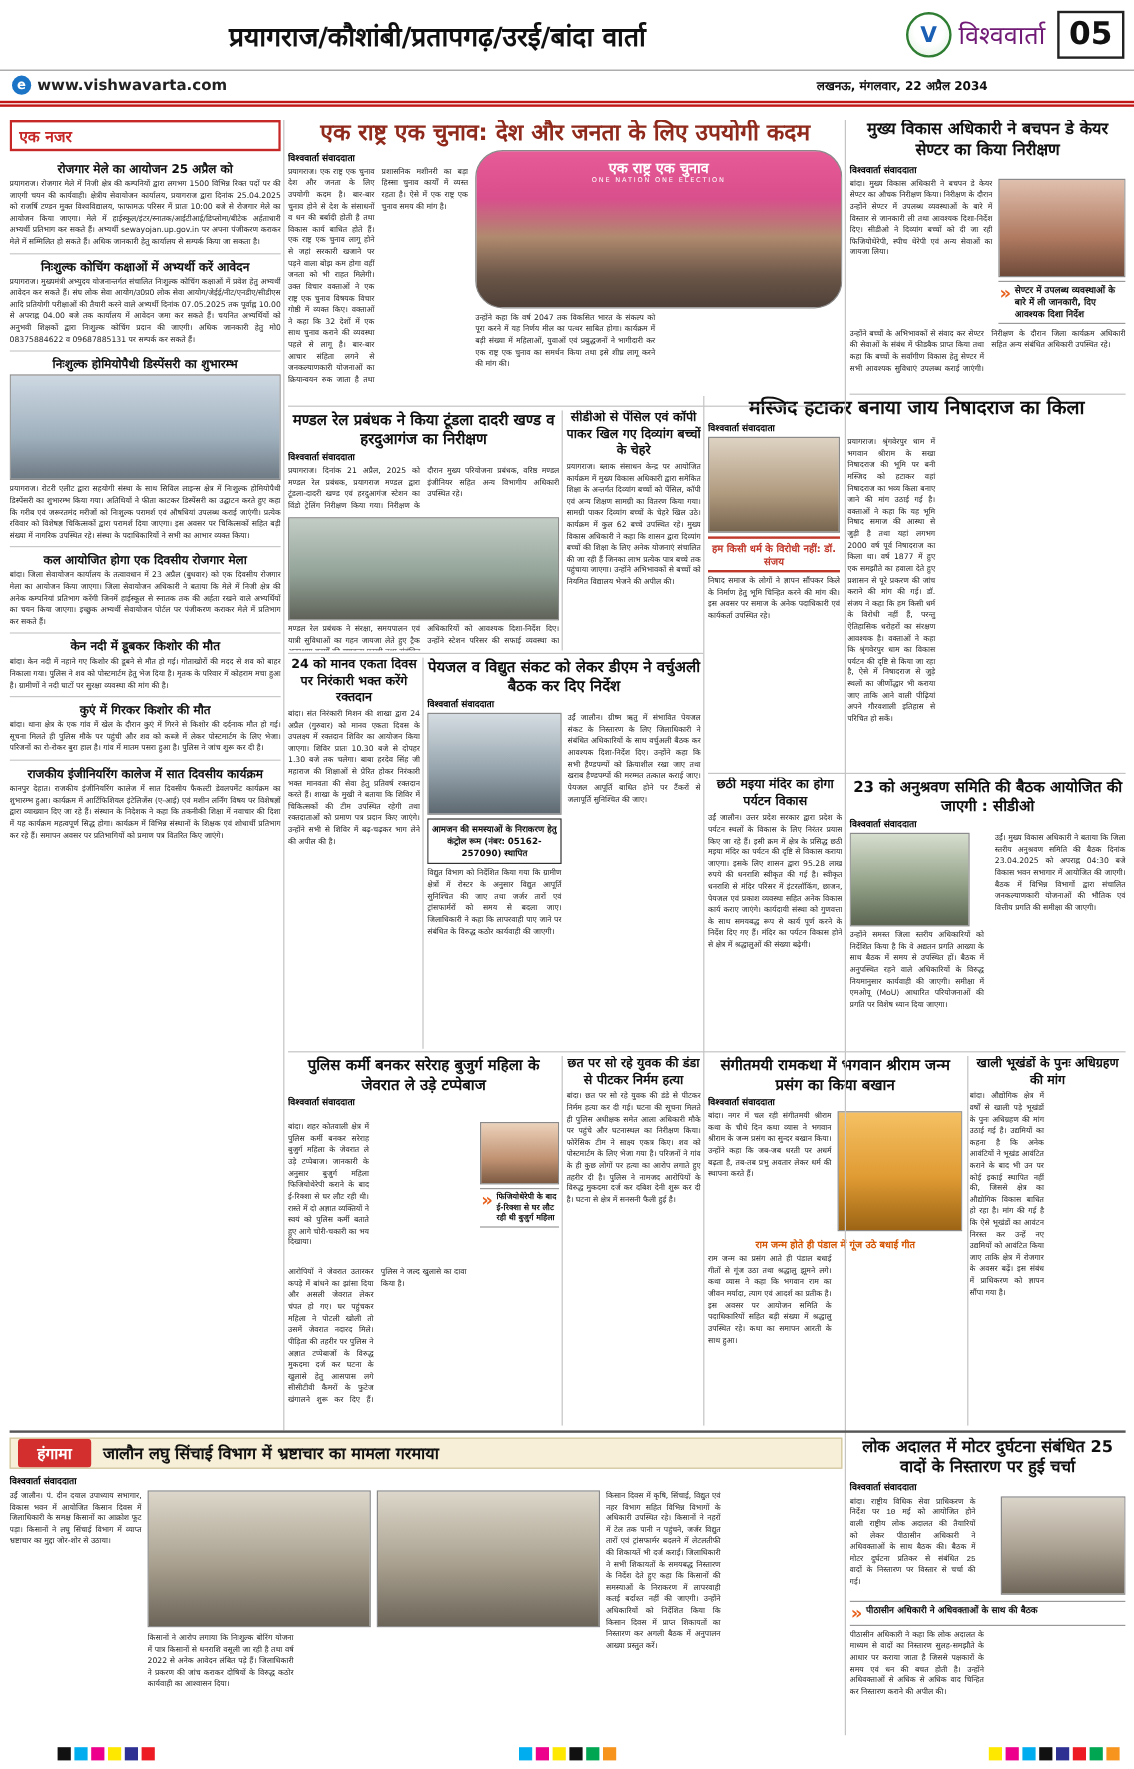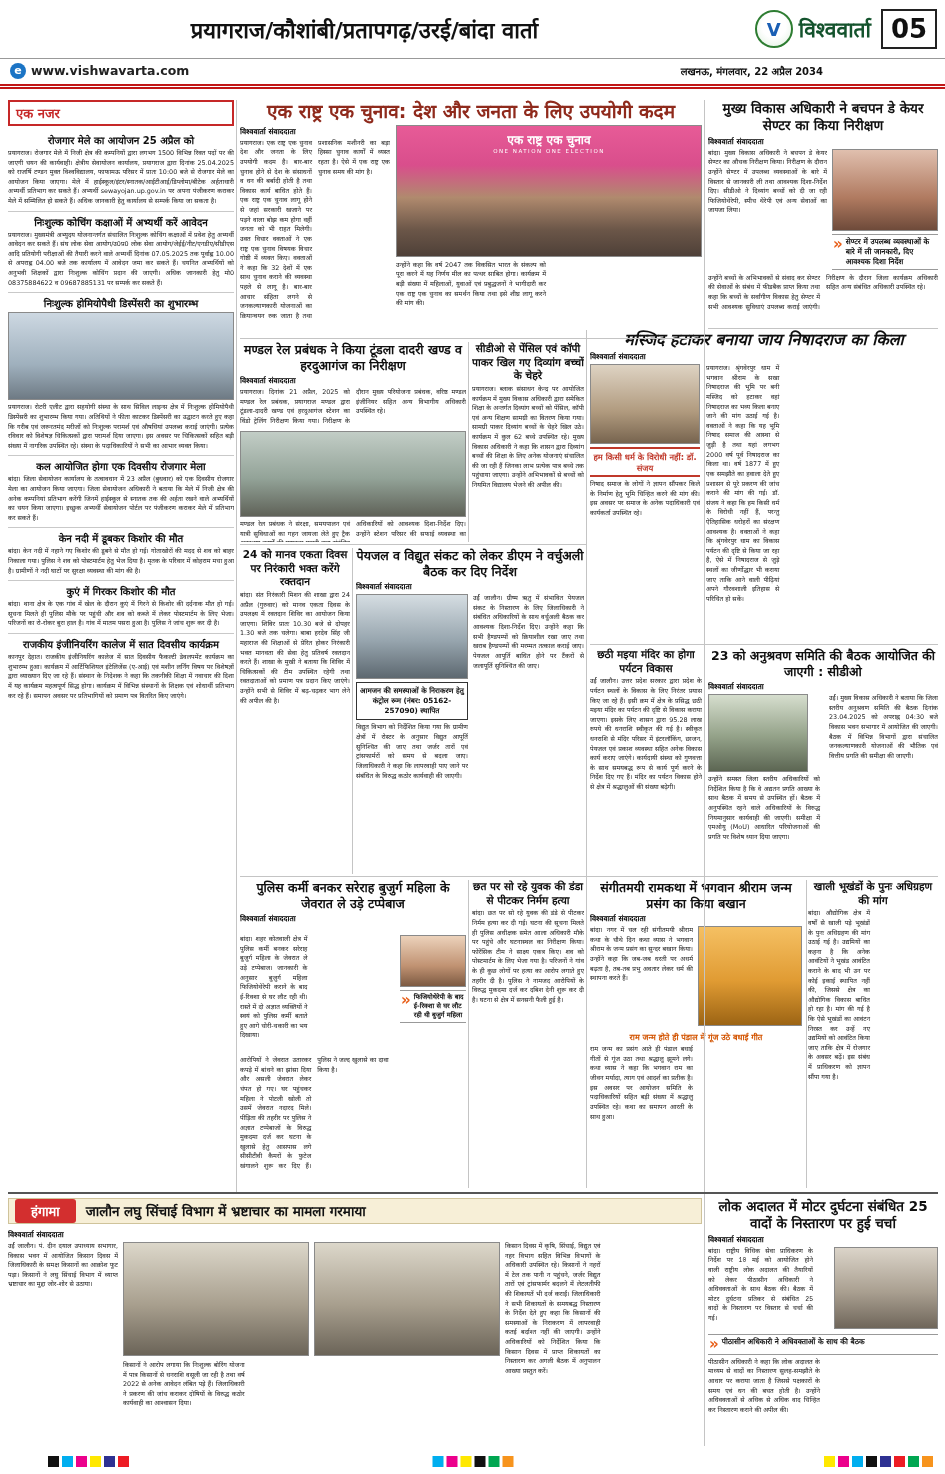--- a/index.html
+++ b/index.html
@@ -5,56 +5,56 @@
   html,body{margin:0;padding:0;background:#ffffff;}
   .sheet{position:relative;width:945px;height:1474px;background:#fff;overflow:hidden;
          font-family:"DejaVu Sans",sans-serif;color:#1a1a1a;}
   
   .mast{position:absolute;left:0;top:0;width:945px;}
   .mast-top{display:flex;align-items:center;height:58px;padding:0 8px;box-sizing:border-box;}
   .mast-title{flex:1;text-align:center;font-size:22px;font-weight:700;color:#111;}
   .brand{display:flex;align-items:center;gap:6px;min-width:150px;justify-content:flex-end;}
   .brand-badge{width:34px;height:34px;border-radius:50%;border:2px solid #2e7d32;background:radial-gradient(circle at 50% 40%,#ffffff 45%,#dff0df 100%);
                display:flex;align-items:center;justify-content:center;font-size:18px;font-weight:800;color:#1a5fb4;}
-  .brand-name{color:#14532d;font-weight:700;font-size:21px;}
+  .brand-name{color:#701a75;font-weight:400;font-size:21px;}
   .pageno-box{width:52px;margin-left:10px;text-align:center;font-size:26px;font-weight:800;color:#111;
               border:2px solid #222;padding:3px 0;}
   .mast-sub{display:flex;justify-content:space-between;align-items:center;height:24px;border-top:1px solid #999;padding:0 10px;box-sizing:border-box;}
   .website{display:flex;align-items:center;gap:5px;font-weight:700;font-size:12.5px;color:#222;}
   .globe{width:16px;height:16px;border-radius:50%;background:#1b74c5;color:#fff;font-weight:700;font-size:11px;
          display:flex;align-items:center;justify-content:center;}
   .dateline{font-size:10px;font-weight:700;padding-right:112px;color:#111;}
   .redlines{position:absolute;left:0;top:84px;width:945px;height:5px;border-top:2px solid #c11616;border-bottom:2px solid #c11616;box-sizing:border-box;}
   
   .block{position:absolute;overflow:hidden;box-sizing:border-box;}
   .hl{font-weight:700;text-align:center;color:#101010;margin:0 0 2px;font-family:"DejaVu Sans",sans-serif;}
   .hl-main{font-size:19px;line-height:1.2;color:#8f2a1c;}
   .hl-big{font-size:23px;line-height:1.15;text-align:left;}
-  .hl-16{font-size:16px;line-height:1.2;font-style:italic;}
+  .hl-16{font-size:16px;line-height:1.2;}
   .hl-14{font-size:13.5px;line-height:1.25;}
   .hl-13{font-size:12.5px;line-height:1.25;}
   .hl-10{font-size:10.5px;line-height:1.3;}
   .byline{font-size:7.5px;font-weight:700;margin:1px 0 3px;color:#000;}
   .body{font-size:6.4px;line-height:1.5;text-align:justify;color:#222;margin:0;column-fill:auto;overflow:hidden;}
   .cols-2{column-count:2;column-gap:6px;}
   .cols-3{column-count:3;column-gap:6px;}
   .photo{border:1px solid #8a8a8a;box-sizing:border-box;width:100%;}
   .qa{display:flex;gap:3px;align-items:flex-start;padding:2px 1px;border-top:1px solid #999;border-bottom:1px solid #999;margin-top:3px;}
   .qa-mark{color:#e8611c;font-weight:800;font-size:15px;line-height:1;}
   .qa-text{font-size:7.4px;font-weight:700;line-height:1.35;color:#111;}
   .mj-quote{margin:3px 0;padding:2px;text-align:center;font-weight:700;font-size:8.3px;color:#c0392b;
             border-top:2px solid #c0392b;border-bottom:2px solid #c0392b;}
   .notice{margin-top:3px;border:1.5px solid #333;padding:3px 2px;text-align:center;font-weight:700;font-size:7.2px;line-height:1.4;color:#111;}
   .rk-high{text-align:center;font-weight:700;font-size:8px;color:#d35400;margin:3px 0;}
   
   .en-title{border:2px solid #c62828;color:#c62828;font-weight:800;font-size:13px;padding:2px 6px;margin-bottom:4px;}
   .en-item{border-bottom:1px solid #c9c9c9;padding:3px 0 4px;}
   .en-hl{font-size:10px;font-weight:700;text-align:center;margin:0 0 2px;color:#111;}
   
-  .p-onoe{height:132px;background:linear-gradient(180deg,#e75b97 0%,#d94e8c 30%,#b08a6e 55%,#6b5648 80%,#4e4038 100%);position:relative;}
+  .p-onoe{height:132px;background:linear-gradient(180deg,#e75b97 0%,#d94e8c 30%,#b08a6e 55%,#6b5648 80%,#4e4038 100%);position:relative;border-radius:23px;}
   .on-banner{position:absolute;top:5px;left:10px;right:10px;text-align:center;color:#fff;}
   .on-b1{font-size:12px;font-weight:800;}
   .on-b2{font-size:5.5px;letter-spacing:1.5px;}
   .p-disp{height:88px;background:linear-gradient(180deg,#cdd8e2 0%,#9fb0bd 60%,#6e7a84 100%);}
   .p-rail{height:86px;background:linear-gradient(180deg,#c2cdc6 0%,#93a398 55%,#5f6258 100%);}
   .p-masjid{height:80px;background:linear-gradient(180deg,#ded3c3 0%,#b09a7e 60%,#77644f 100%);}
   .p-daycare{height:82px;background:linear-gradient(180deg,#e0bfae 0%,#b07a60 60%,#6e4a3a 100%);}
   .p-dm{height:85px;background:linear-gradient(180deg,#d5dde2 0%,#97a5ae 55%,#5d6870 100%);}
   .p-anu{height:78px;background:linear-gradient(180deg,#d6dece 0%,#93a188 55%,#5c6653 100%);}
   .p-tap{height:52px;background:linear-gradient(180deg,#ecd2bb 0%,#c09272 60%,#7c5a42 100%);}

